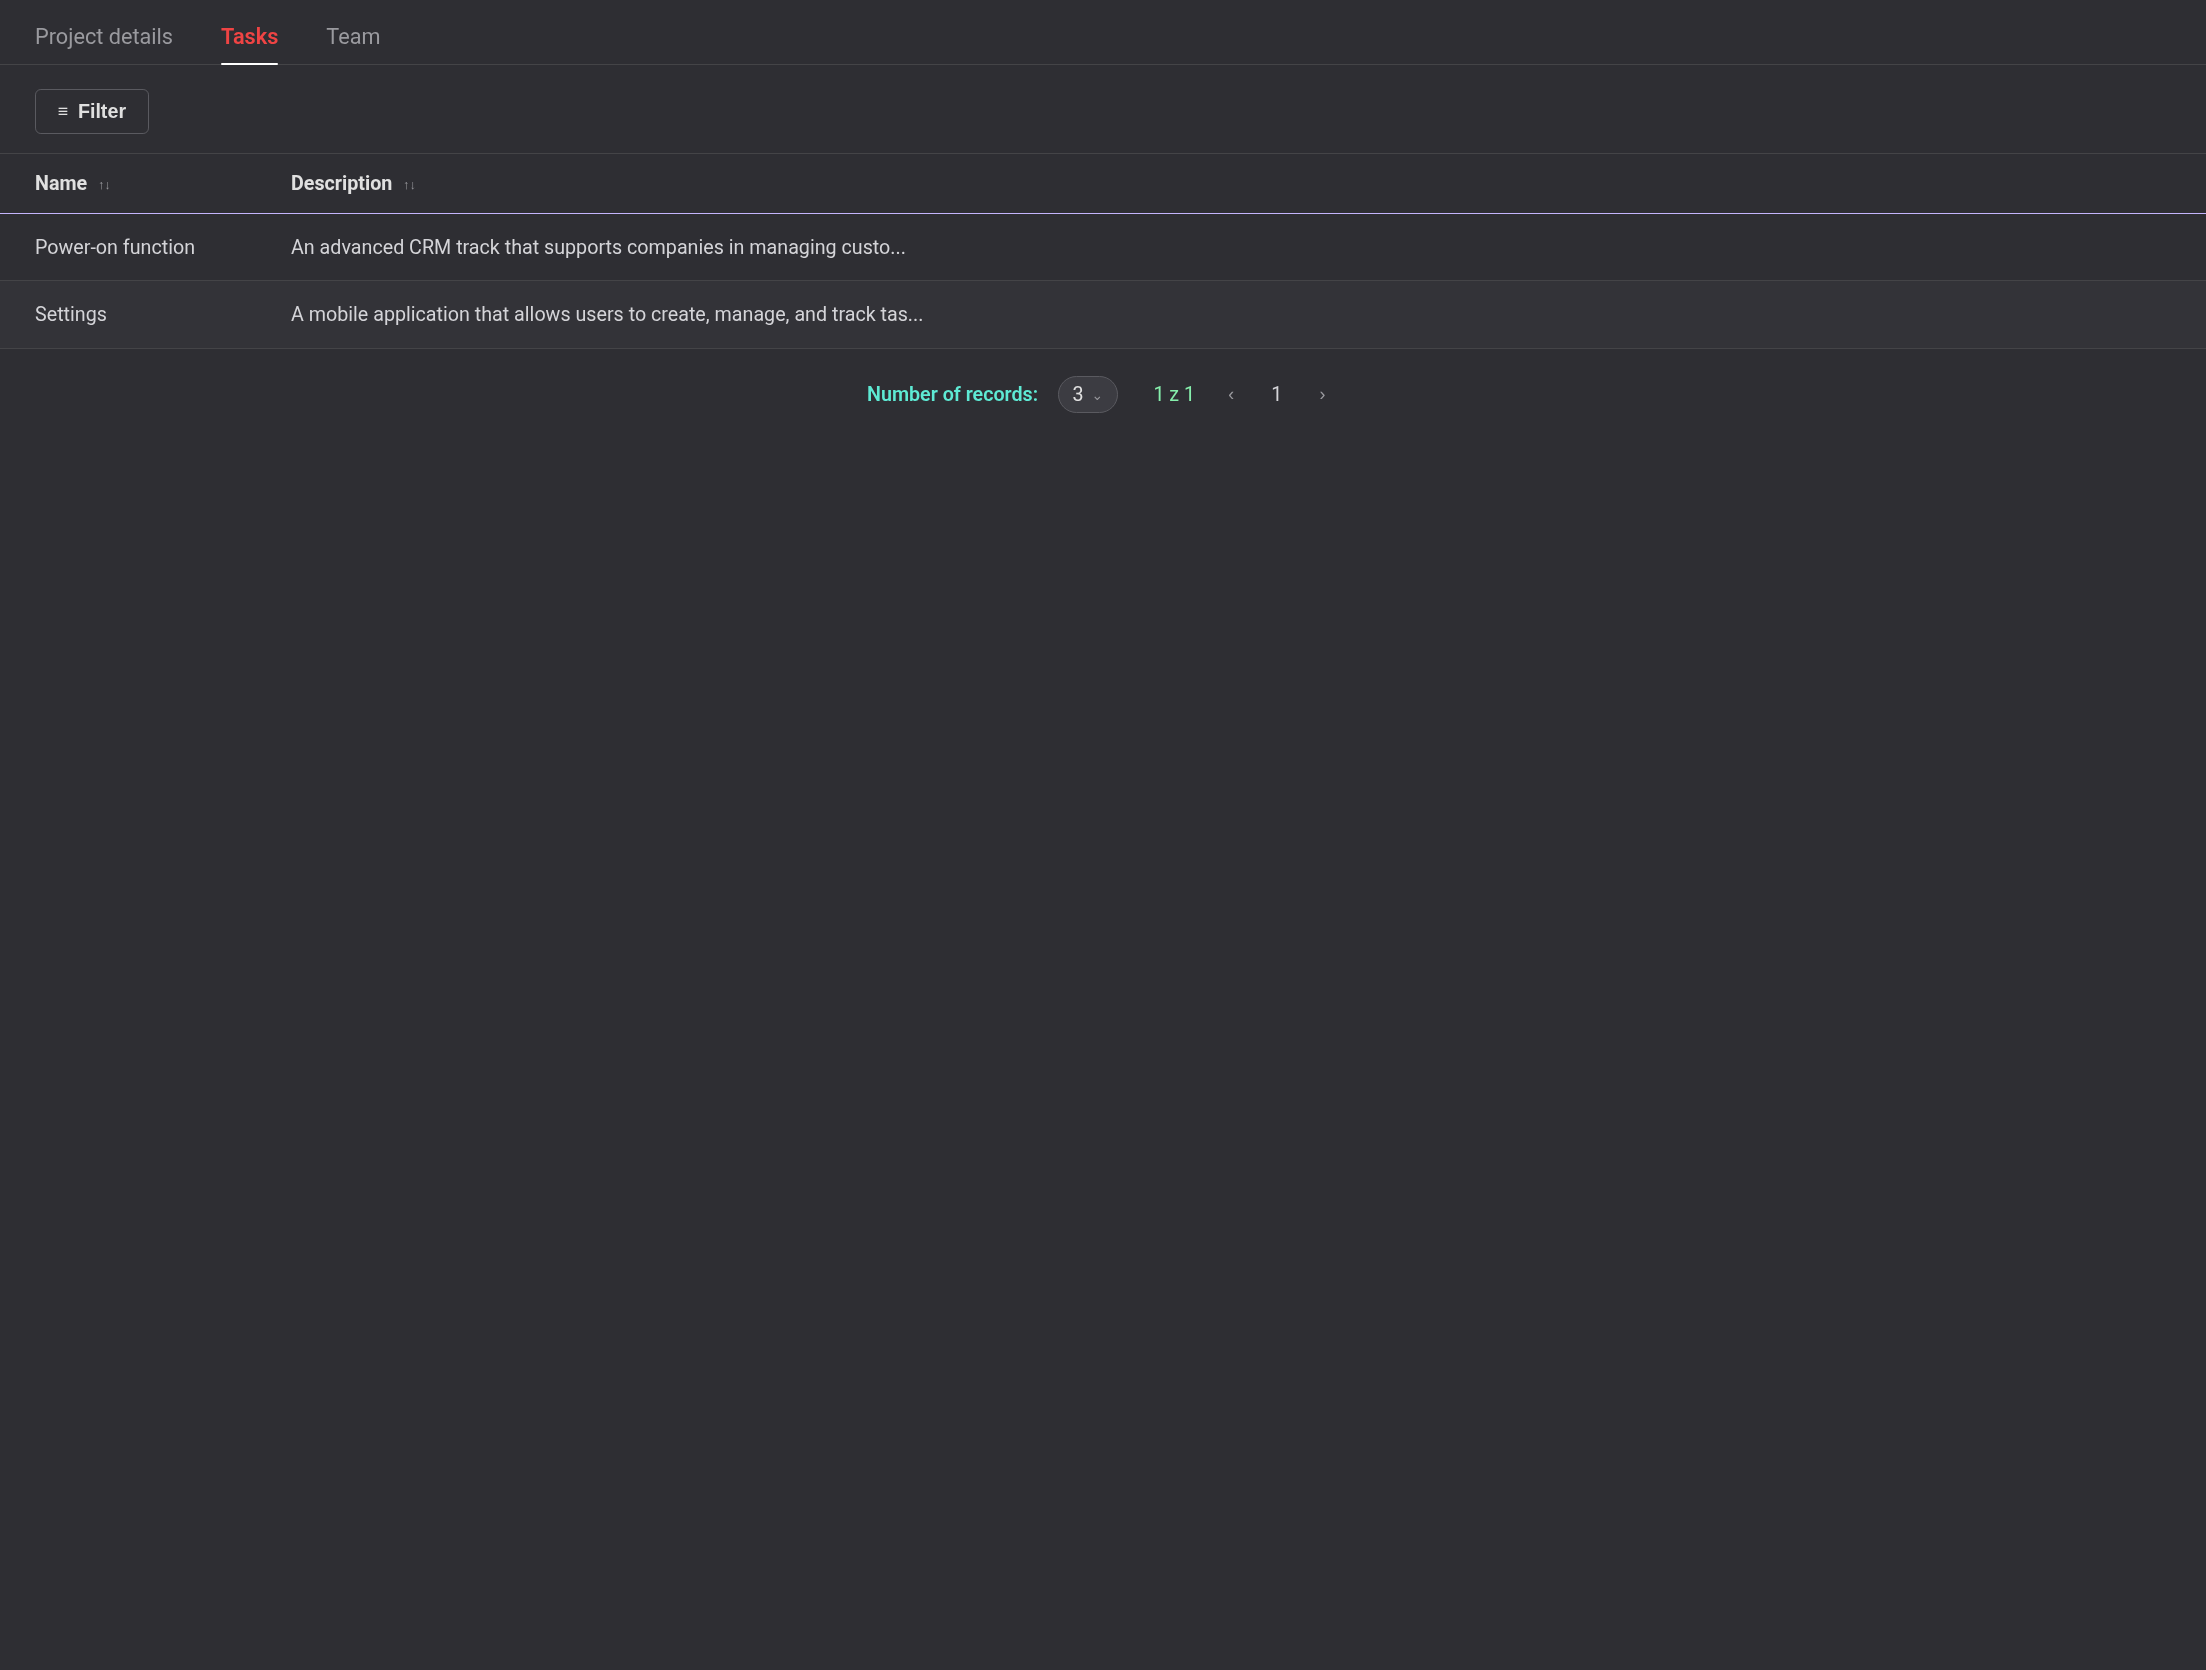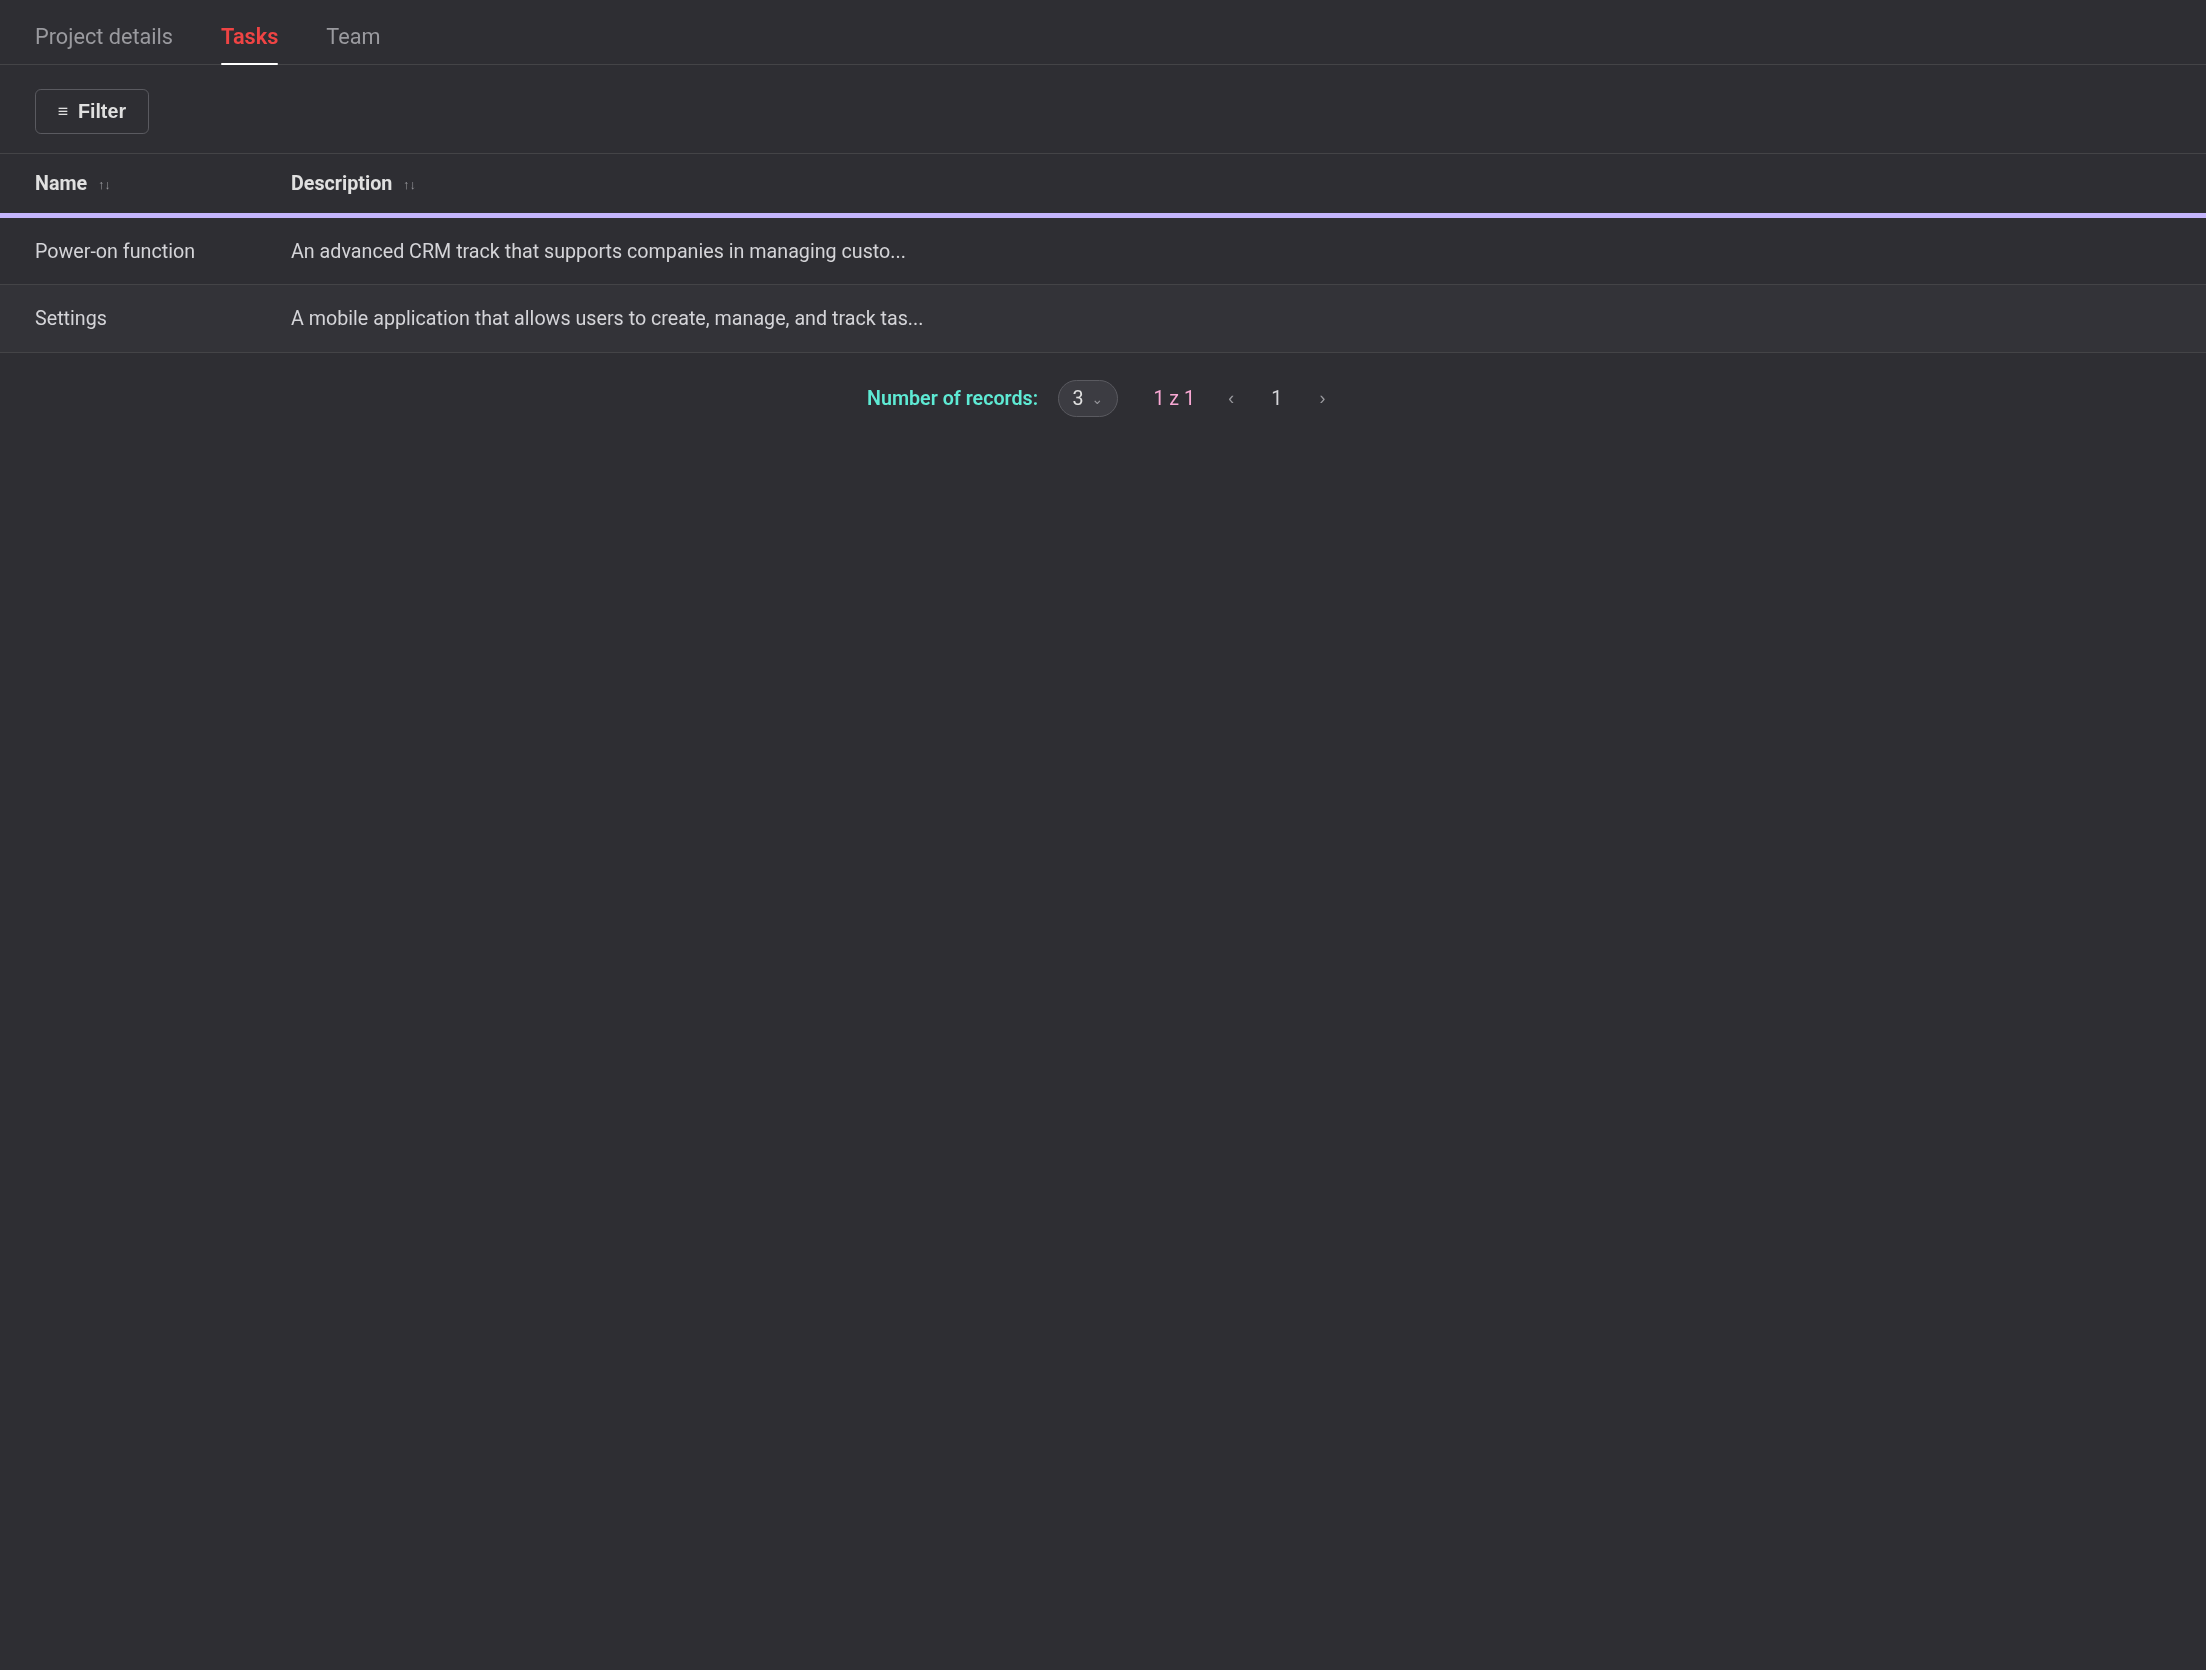--- a/index.html
+++ b/index.html
@@ -86,21 +86,21 @@
       overflow: hidden;
     }
 
     .table {
       width: 100%;
       border-collapse: collapse;
     }
 
     .table thead tr {
       border-top: 1px solid #444447;
-      border-bottom: 5px solid #c4b5fd;
+      border-bottom: 1px solid #c4b5fd;
     }
 
     .table th {
       padding: 17.7px 35px;
       text-align: left;
       font-size: 19.7px;
       font-weight: 700;
       color: #e0e0e0;
       background-color: #2e2e33;
       white-space: nowrap;
@@ -179,21 +179,21 @@
       cursor: pointer;
     }
 
     .chevron-down {
       font-size: 13.8px;
       color: #9a9a9f;
     }
 
     .page-info {
       margin-left: 15.8px;
-      color: #f9a8d4;
+      color: #86efac;
       font-size: 19.7px;
     }
 
     .page-nav-btn {
       display: inline-flex;
       align-items: center;
       justify-content: center;
       width: 33px;
       height: 33px;
       border-radius: 3.9px;

